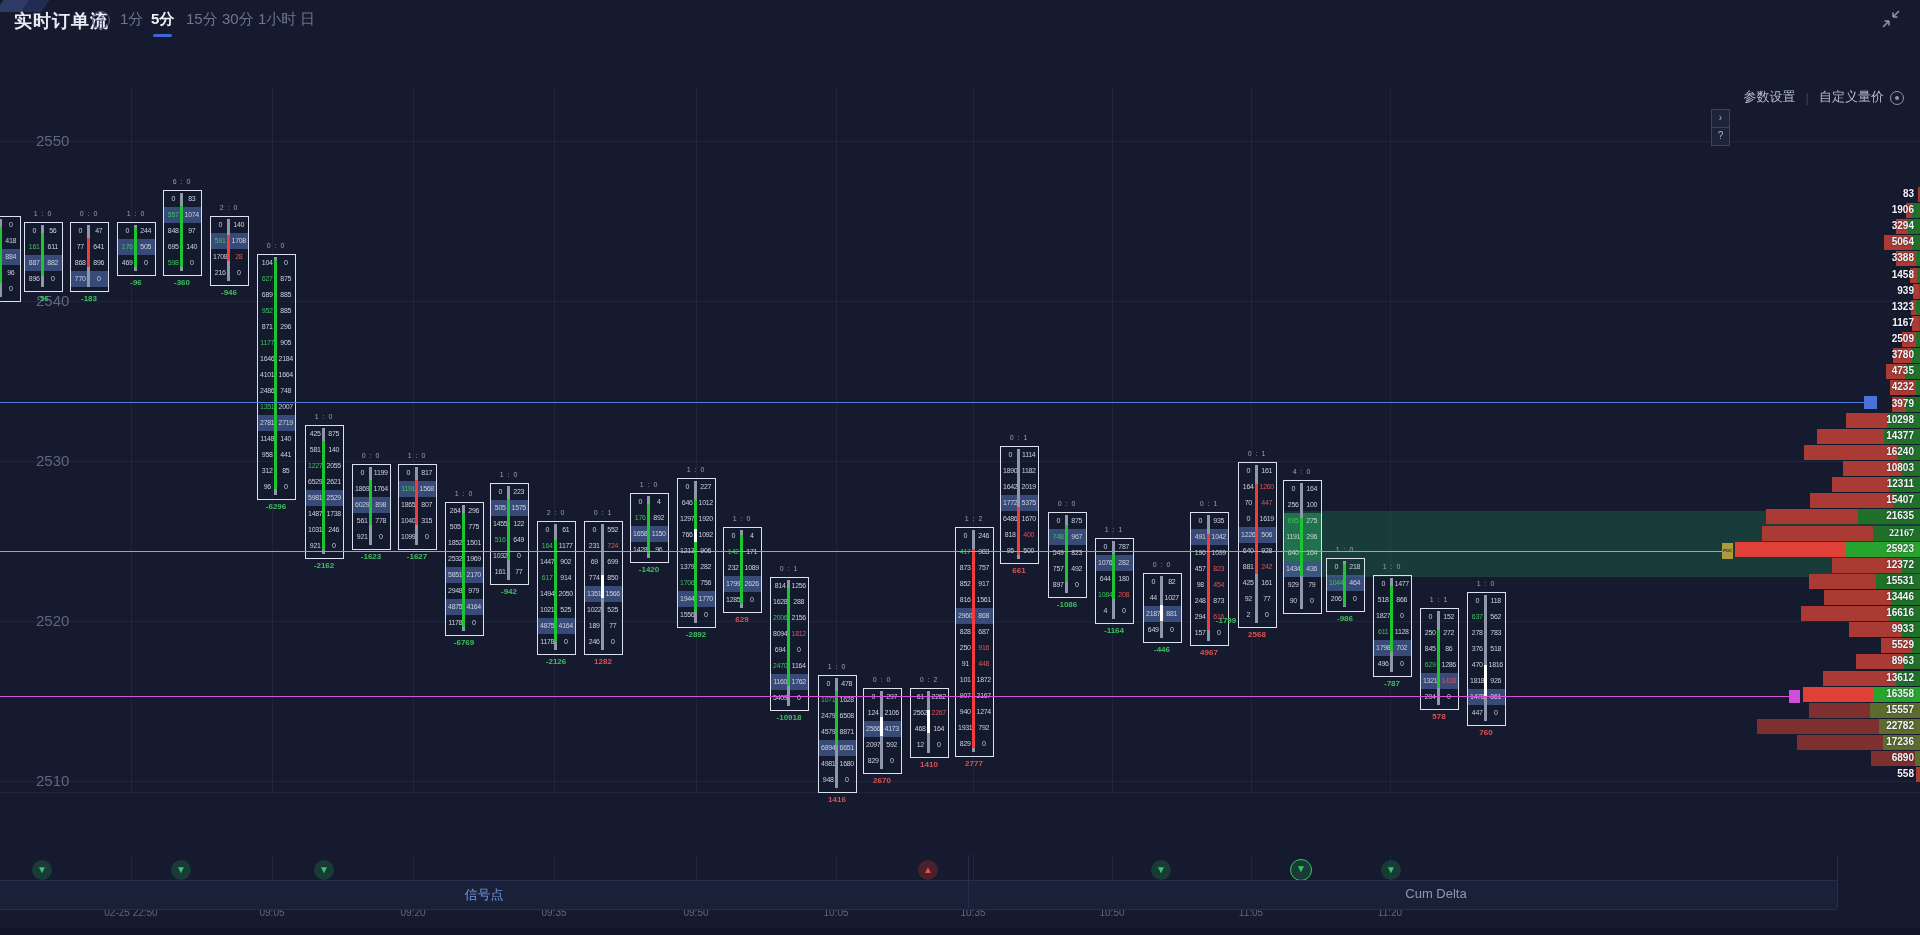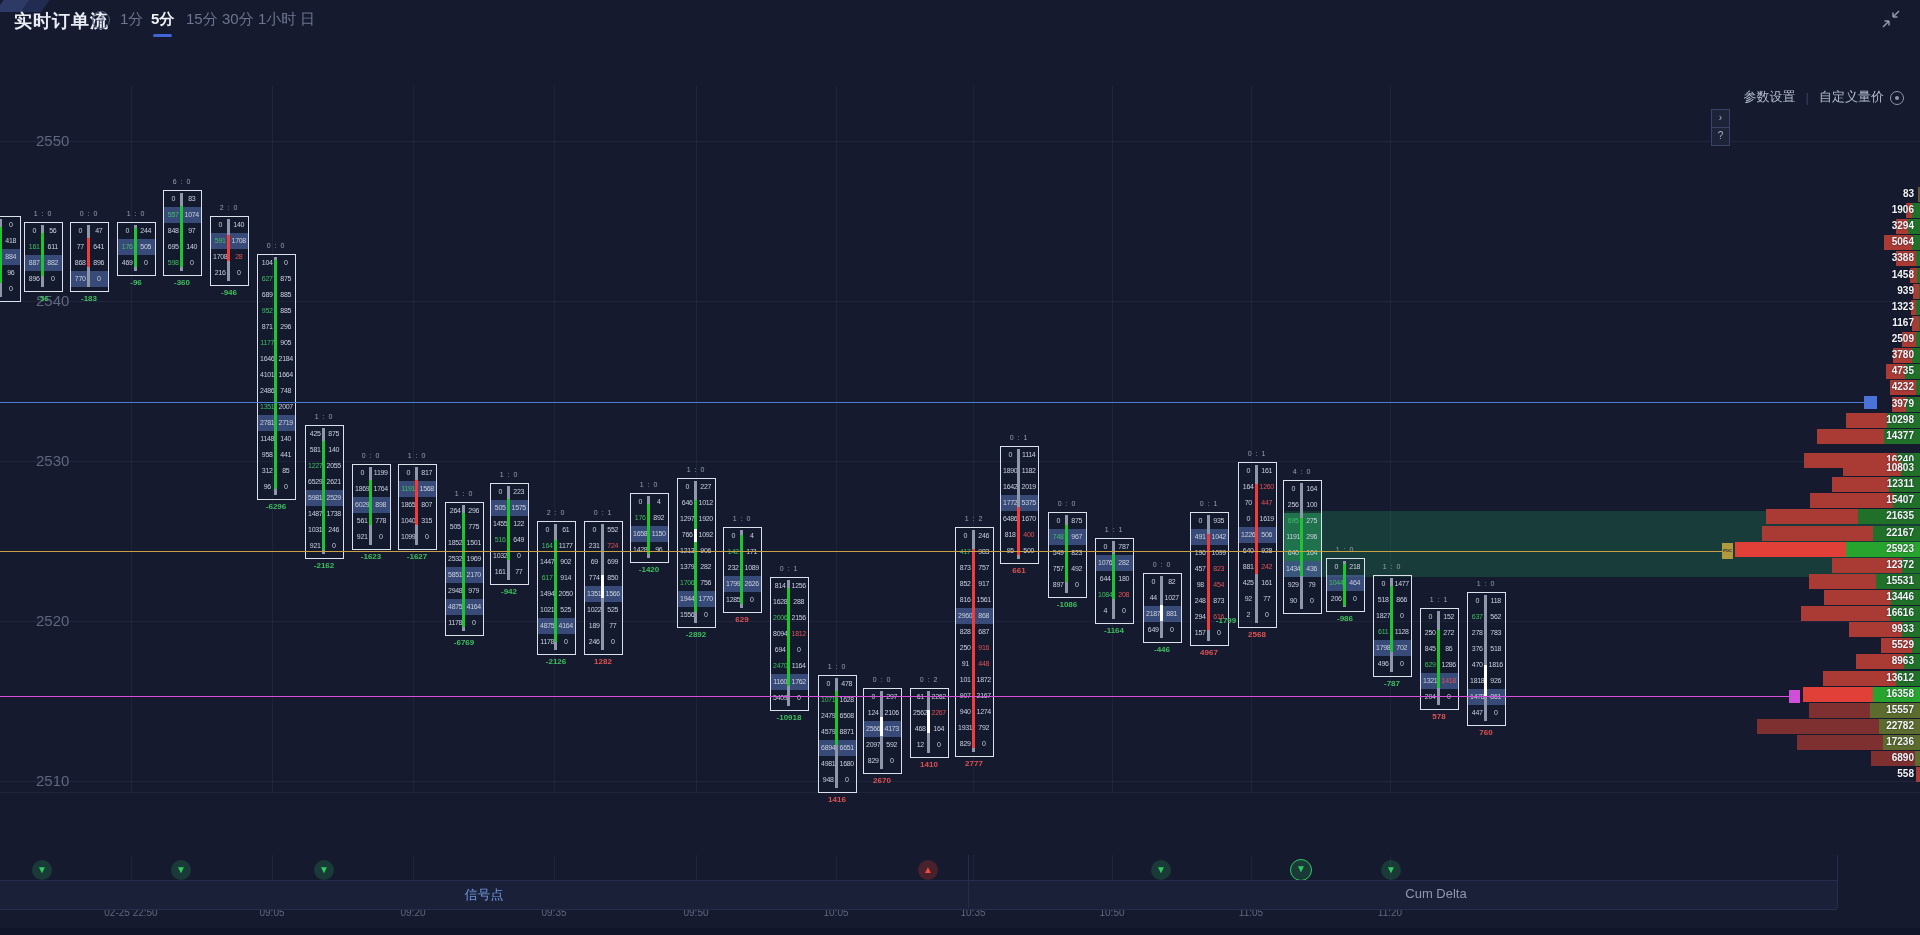--- a/index.html
+++ b/index.html
@@ -1307,21 +1307,21 @@
       <div class="prow" style="top: 412.68px; left: 1720px; width: 200px;">
         <div class="pbar" style="right: 33px; width: 41px; background: rgb(169, 58, 52);"></div>
         <div class="pbar" style="right: 0px; width: 33px; background: rgb(32, 112, 42);"></div>
         <div class="pnum">10298</div>
       </div>
       <div class="prow" style="top: 428.8px; left: 1720px; width: 200px;">
         <div class="pbar" style="right: 36px; width: 67px; background: rgb(169, 58, 52);"></div>
         <div class="pbar" style="right: 0px; width: 36px; background: rgb(32, 112, 42);"></div>
         <div class="pnum">14377</div>
       </div>
-      <div class="prow" style="top: 444.92px; left: 1720px; width: 200px; margin-top: 8px;">
+      <div class="prow" style="top: 444.92px; left: 1720px; width: 200px;">
         <div class="pbar" style="right: 23px; width: 93px; background: rgb(169, 58, 52);"></div>
         <div class="pbar" style="right: 0px; width: 23px; background: rgb(32, 112, 42);"></div>
         <div class="pnum">16240</div>
       </div>
       <div class="prow" style="top: 461.04px; left: 1720px; width: 200px;">
         <div class="pbar" style="right: 19px; width: 58px; background: rgb(169, 58, 52);"></div>
         <div class="pbar" style="right: 0px; width: 19px; background: rgb(32, 112, 42);"></div>
         <div class="pnum">10803</div>
       </div>
       <div class="prow" style="top: 477.16px; left: 1720px; width: 200px;">
@@ -1332,21 +1332,21 @@
       <div class="prow" style="top: 493.28px; left: 1720px; width: 200px;">
         <div class="pbar" style="right: 27px; width: 83px; background: rgb(169, 58, 52);"></div>
         <div class="pbar" style="right: 0px; width: 27px; background: rgb(32, 112, 42);"></div>
         <div class="pnum">15407</div>
       </div>
       <div class="prow" style="top: 509.4px; left: 1720px; width: 200px;">
         <div class="pbar" style="right: 62px; width: 92px; background: rgb(169, 58, 52);"></div>
         <div class="pbar" style="right: 0px; width: 62px; background: rgb(32, 112, 42);"></div>
         <div class="pnum">21635</div>
       </div>
-      <div class="prow" style="top: 525.52px; left: 1720px; width: 200px;">
+      <div class="prow" style="top: 525.52px; left: 1720px; width: 200px; font-family: Liberation Serif, serif;">
         <div class="pbar" style="right: 47px; width: 111px; background: rgb(169, 58, 52);"></div>
         <div class="pbar" style="right: 0px; width: 47px; background: rgb(32, 112, 42);"></div>
         <div class="pnum">22167</div>
       </div>
       <div class="prow" style="top: 541.64px; left: 1720px; width: 200px;">
         <div class="pbar" style="right: 74px; width: 111px; background: rgb(224, 64, 56);"></div>
         <div class="pbar" style="right: 0px; width: 74px; background: rgb(39, 164, 46);"></div>
         <div class="pnum">25923</div>
       </div>
       <div class="prow" style="top: 557.76px; left: 1720px; width: 200px;">

